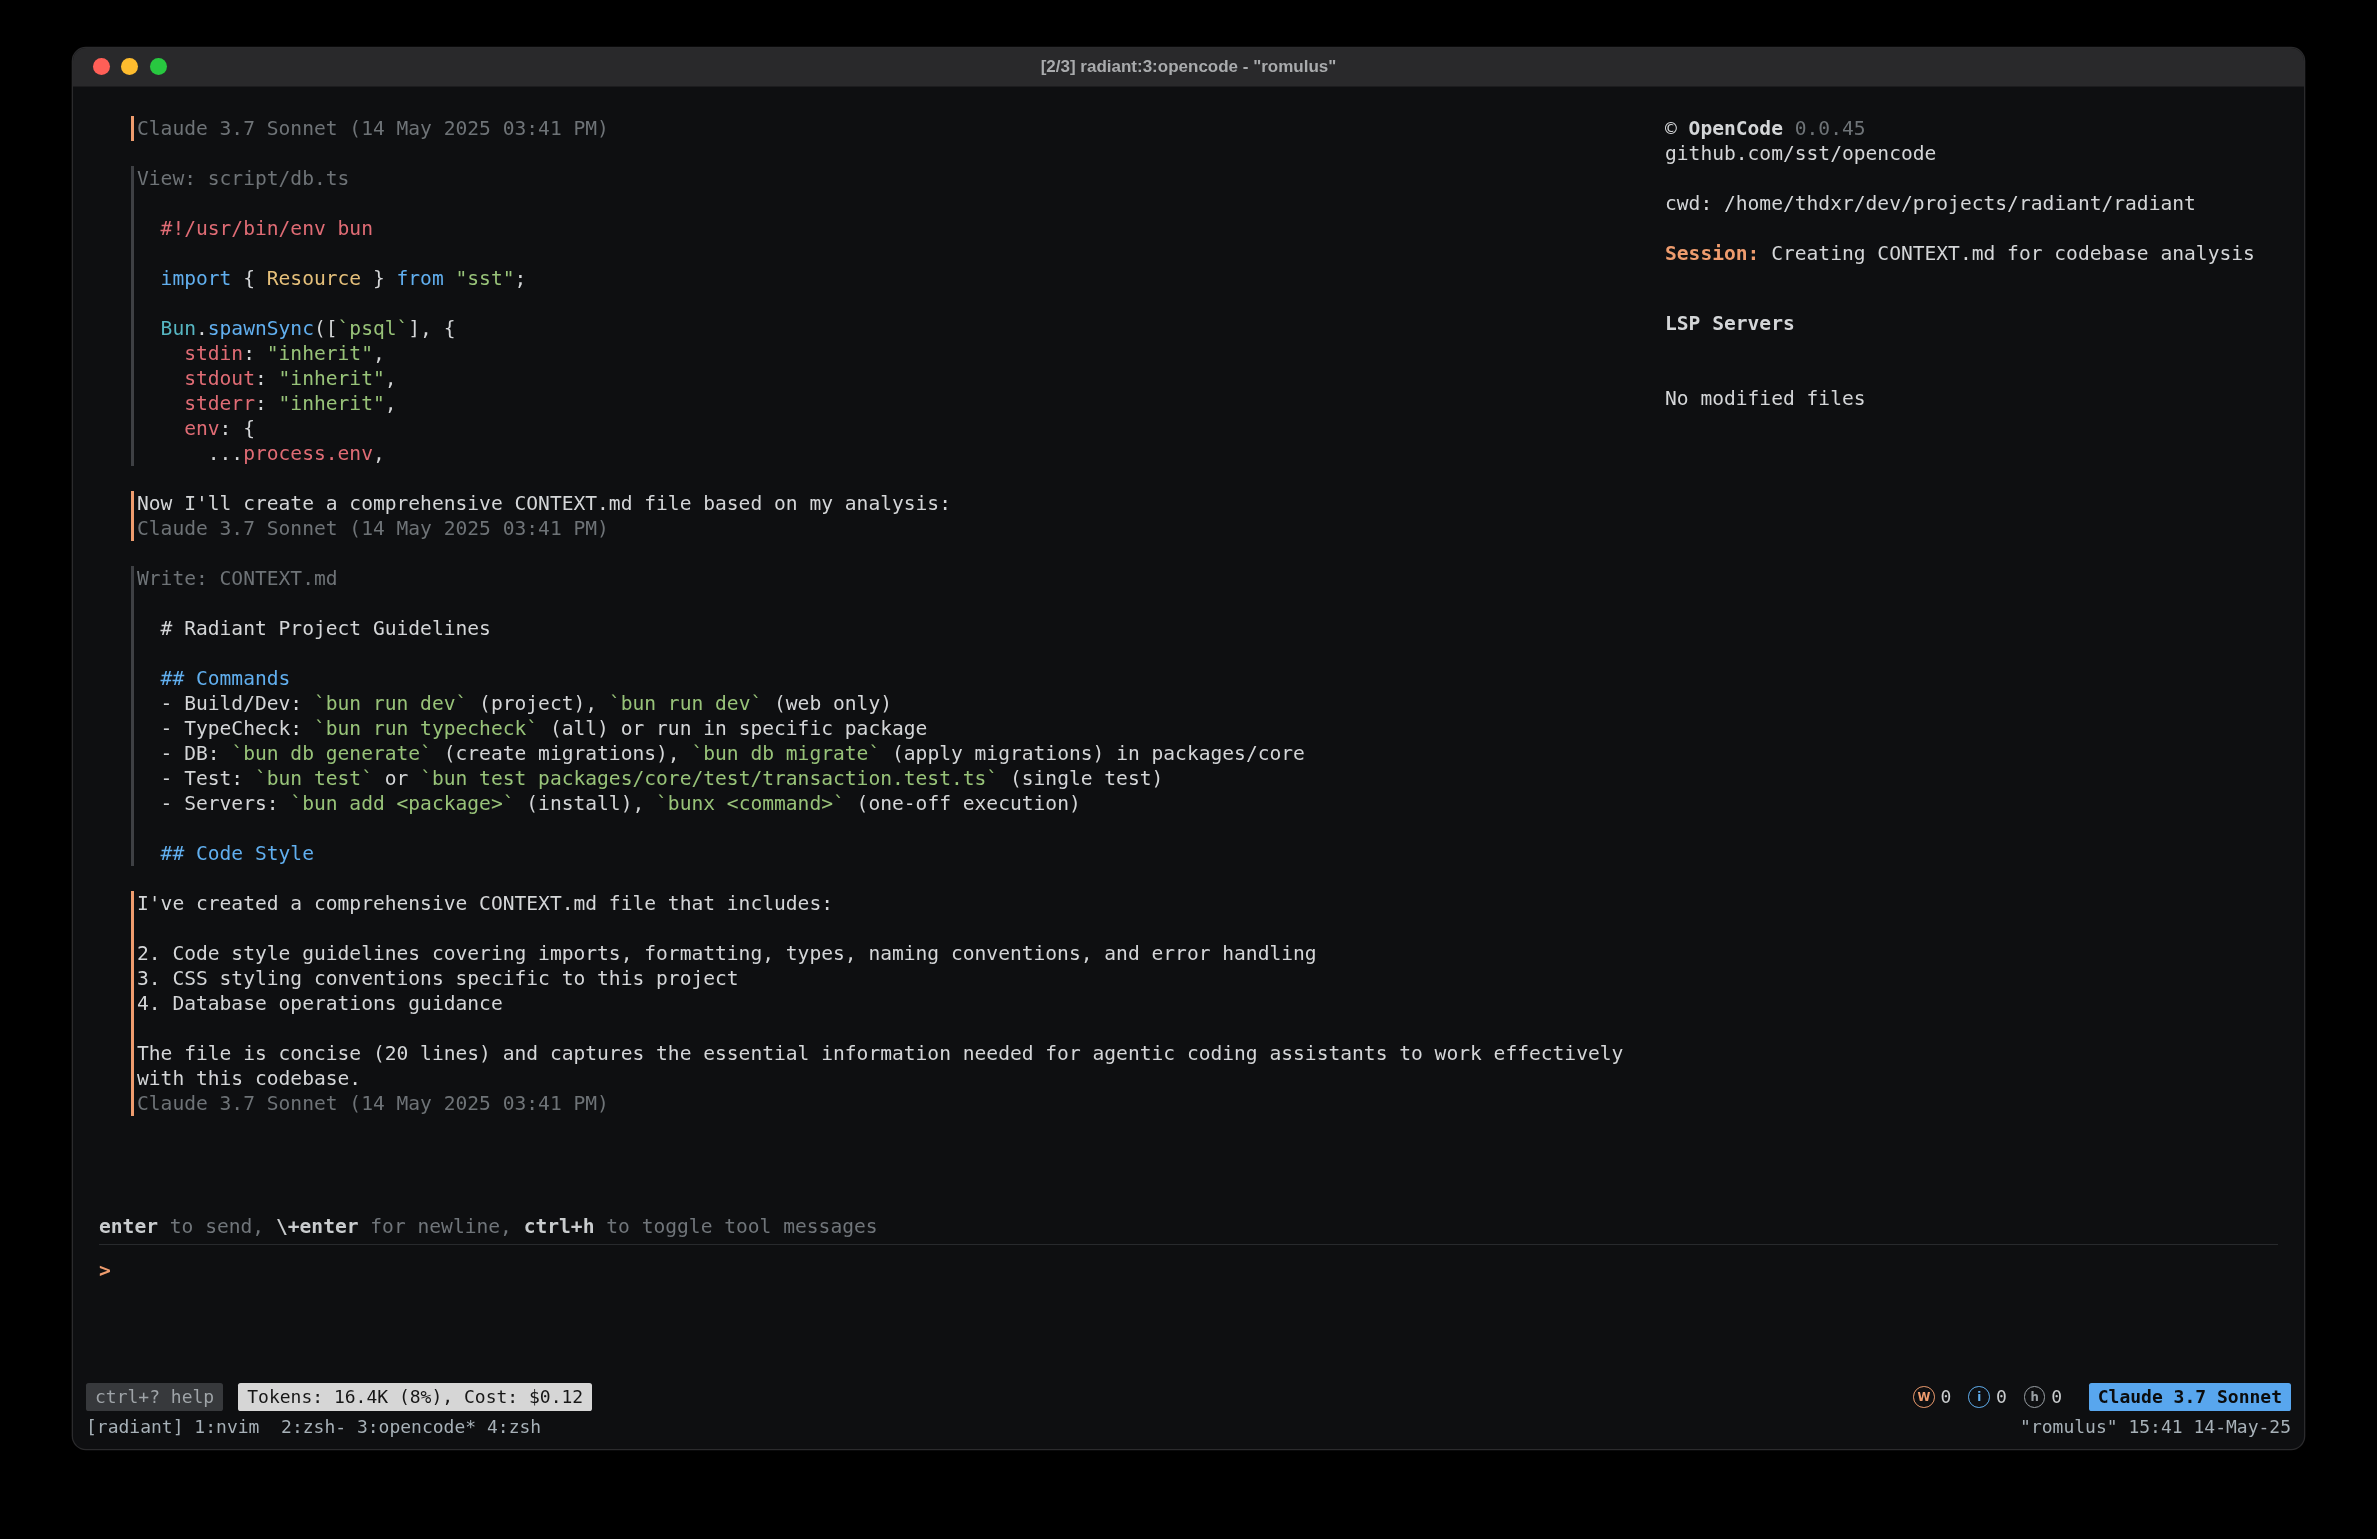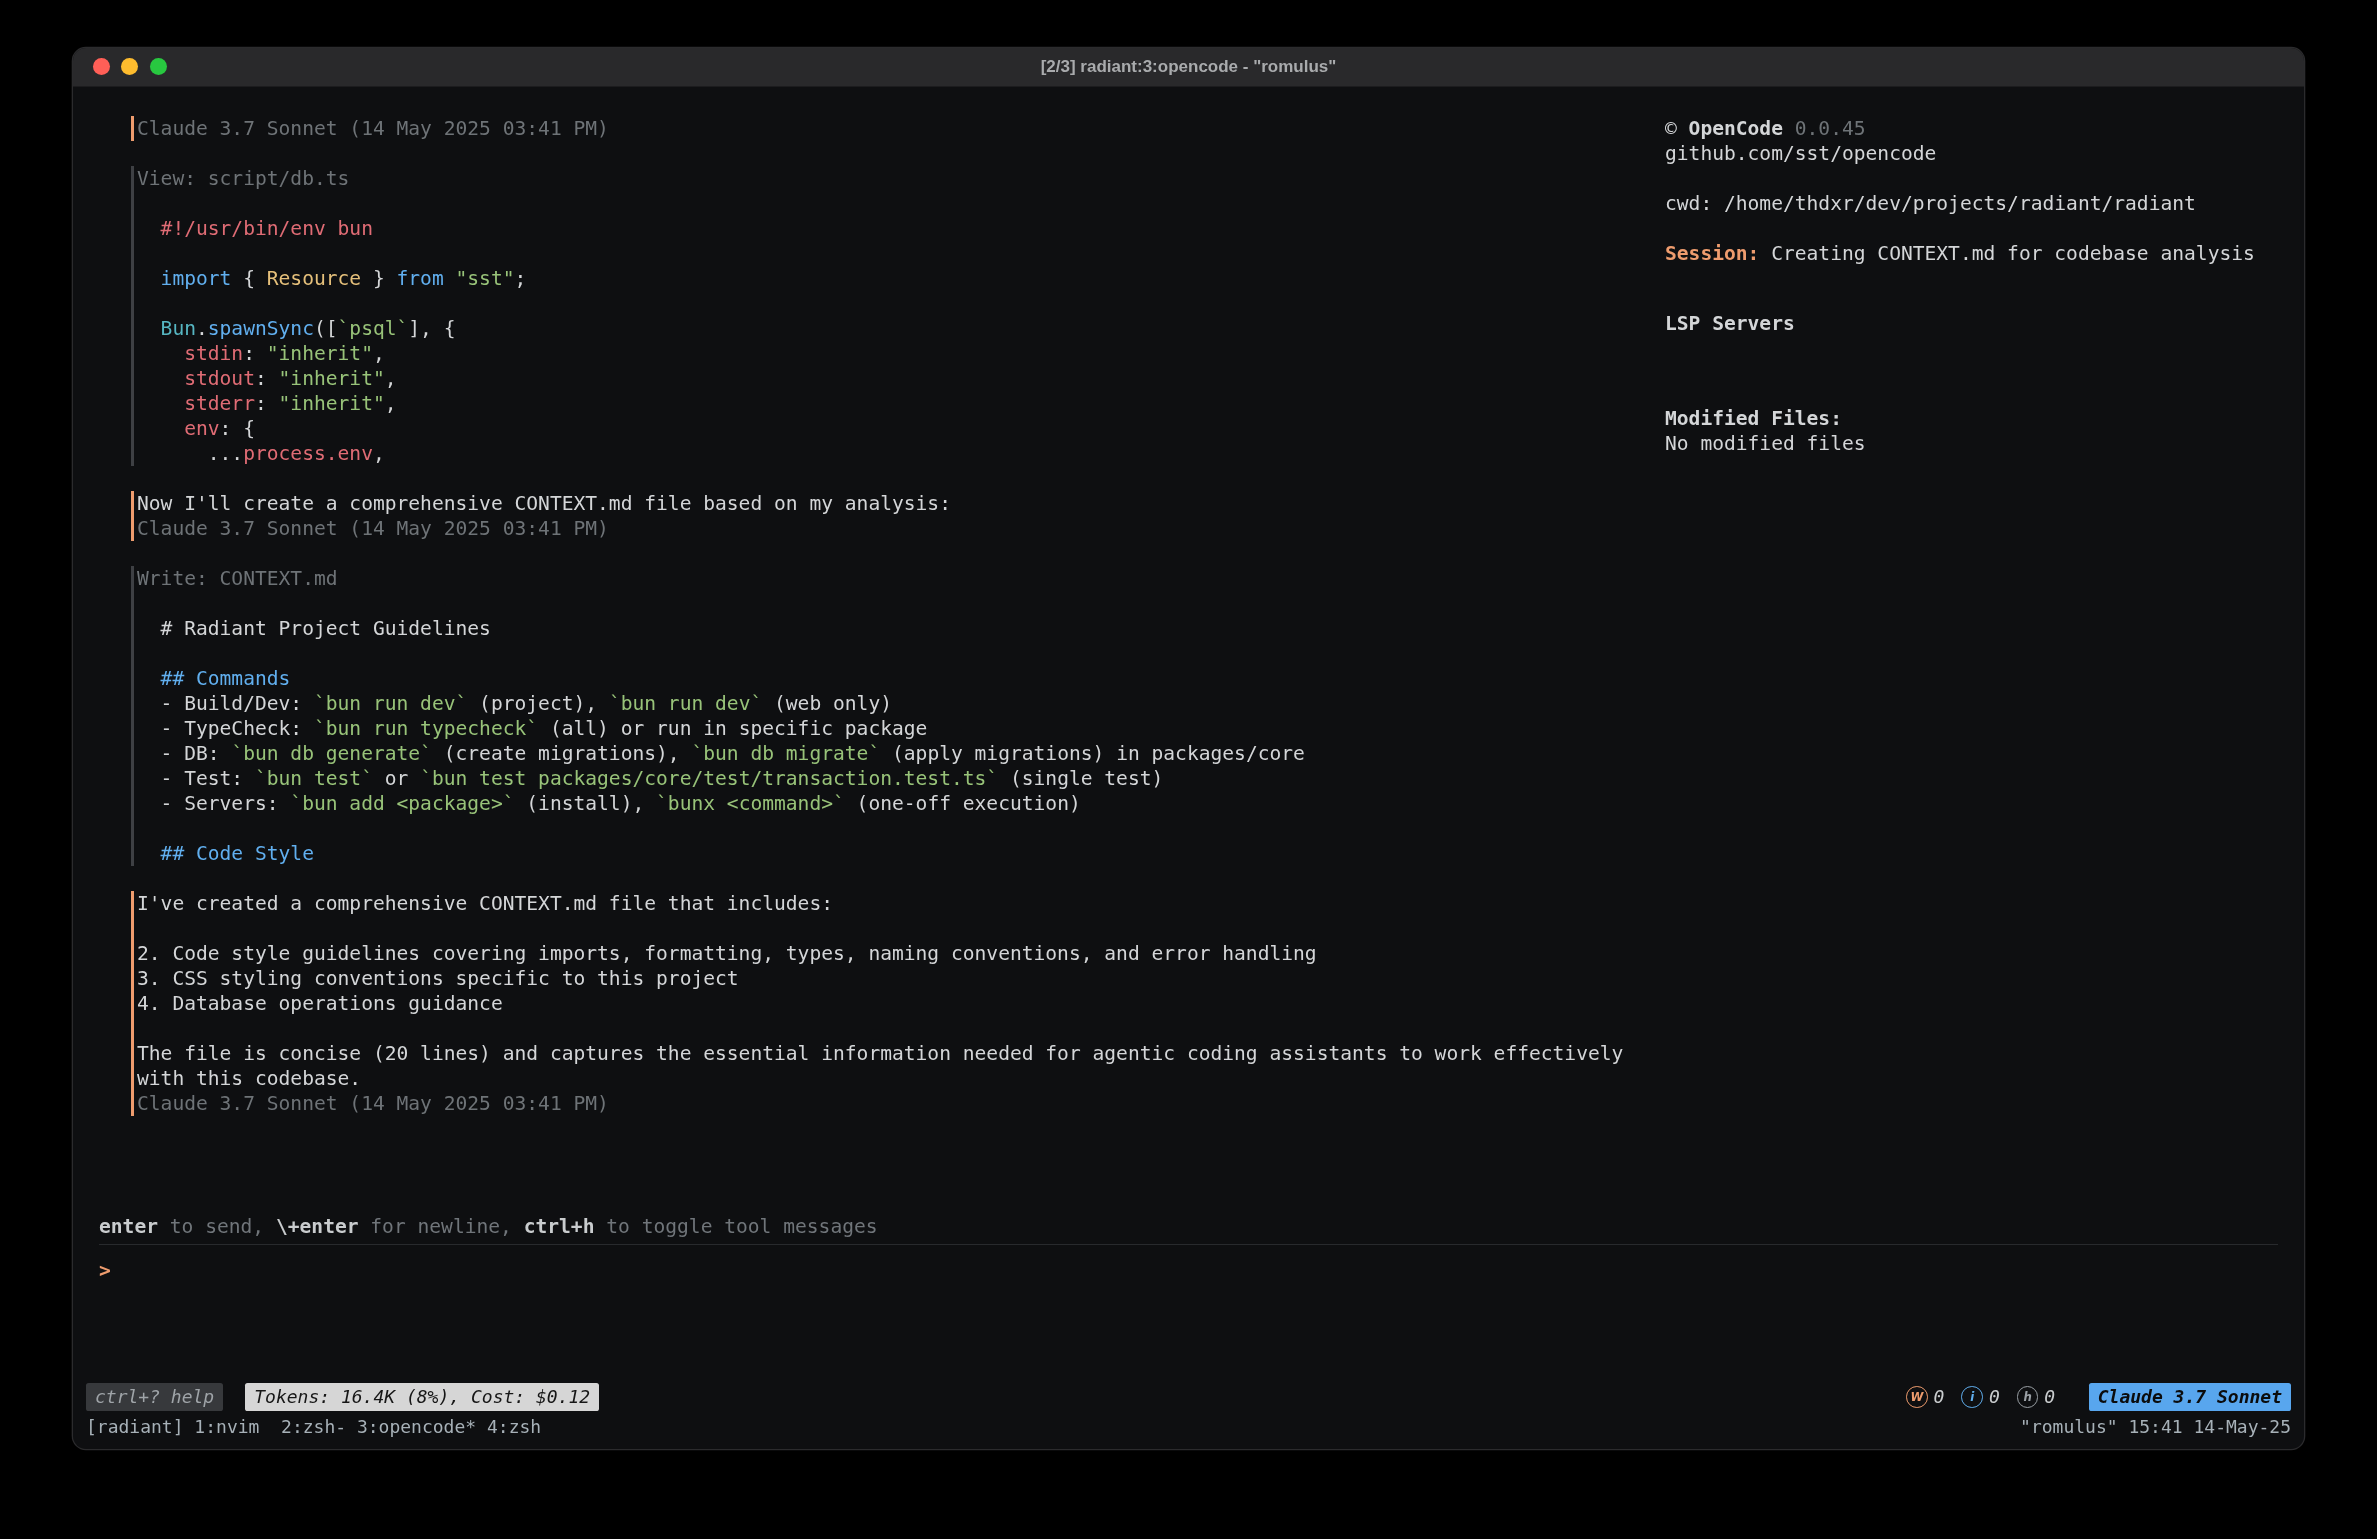--- a/index.html
+++ b/index.html
@@ -87,23 +87,22 @@
   .divider { height: 1.3px; background: #282a2d; margin: 5.2px 26px 0 26px; }
   .prompt-row { margin: 13px 26px 0 26px; line-height: 25px; }
   .prompt-char { color: #ee9c6e; font-weight: bold; }
   .input-space { height: 98px; }
 
   .statusbar {
     display: flex;
     align-items: center;
     height: 31px;
     padding: 0 13px;
-    gap: 22px;
+    gap: 15px;
     font-size: 18px;
-    font-style: italic;
   }
   .badge { padding: 2px 9px; border-radius: 2.6px; line-height: 23.5px; white-space: pre; }
   .badge.help { background: #37393c; color: #9fa4a8; }
   .badge.tokens { background: #d6d6d6; color: #161616; }
   .badge.model { background: #58a6ee; color: #0b0c0d; font-weight: bold; }
   .sb-spacer { flex: 1; }
   .diagnostics { display: inline-flex; align-items: center; gap: 17px; margin-right: 11.7px; }
   .diag { display: inline-flex; align-items: center; gap: 5.9px; }
   .circ {
     width: 19.6px; height: 19.6px;
@@ -199,21 +198,20 @@
         <aside class="sidebar">
           <div class="sb-line"><span class="c-white">©</span><span> </span><span class="c-white bold">OpenCode</span><span> </span><span class="c-gray">0.0.45</span></div>
           <div class="sb-line c-gray">github.com/sst/opencode</div>
           <div class="sb-gap"></div>
           <div class="sb-line c-gray">cwd: /home/thdxr/dev/projects/radiant/radiant</div>
           <div class="sb-gap"></div>
           <div class="sb-line"><span class="c-orange bold">Session:</span><span> </span><span class="c-white">Creating CONTEXT.md for codebase analysis</span></div>
           <div class="sb-gap"></div>
           <div class="sb-line c-orange bold">LSP Servers</div>
           <div class="sb-gap2"></div>
-          <div class="sb-line c-orange bold">Modified Files:</div>
           <div class="sb-line c-gray">No modified files</div>
         </aside>
 
       </div>
 
       <div class="hint"><span class="hint-key">enter</span><span class="hint-plain"> to send, </span><span class="hint-key">\+enter</span><span class="hint-plain"> for newline, </span><span class="hint-key">ctrl+h</span><span class="hint-plain"> to toggle tool messages</span></div>
       <div class="divider"></div>
       <div class="prompt-row">
         <span class="prompt-char">&gt;</span>
       </div>

